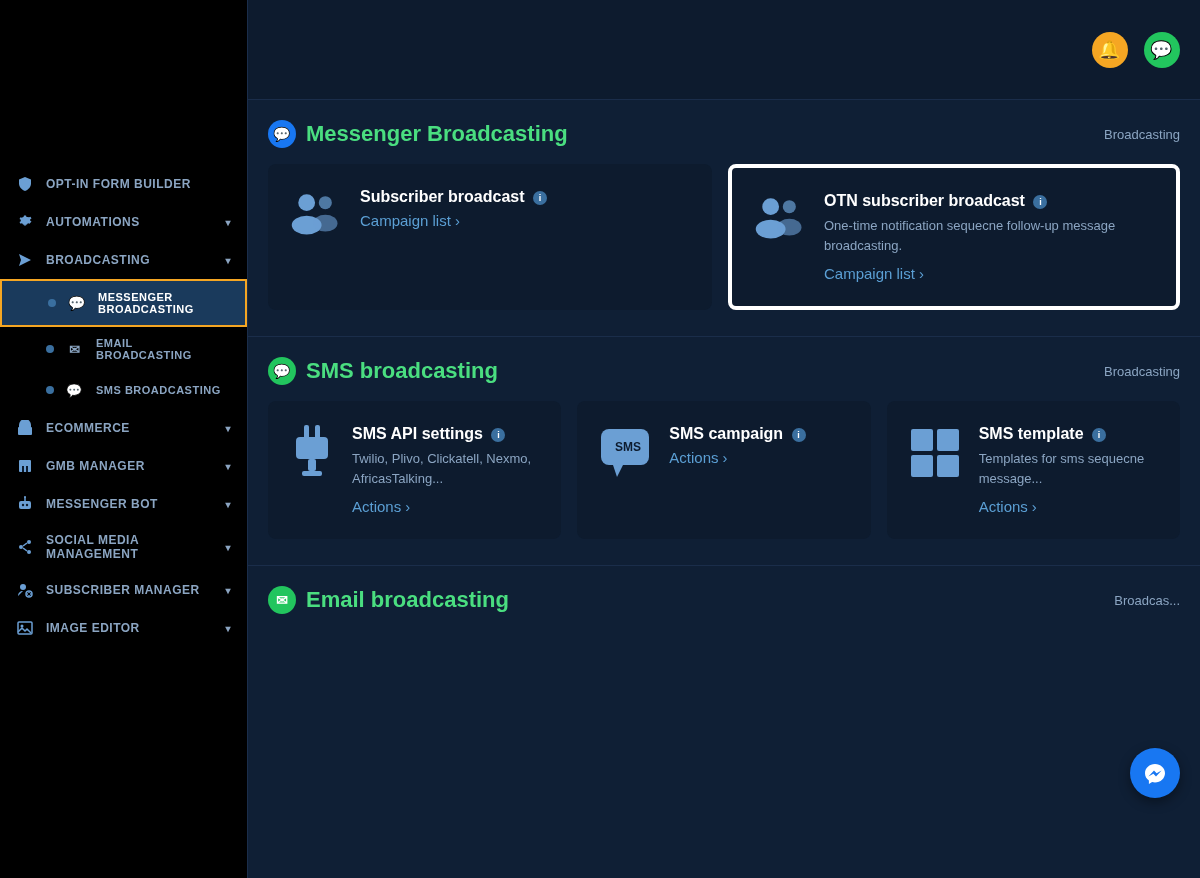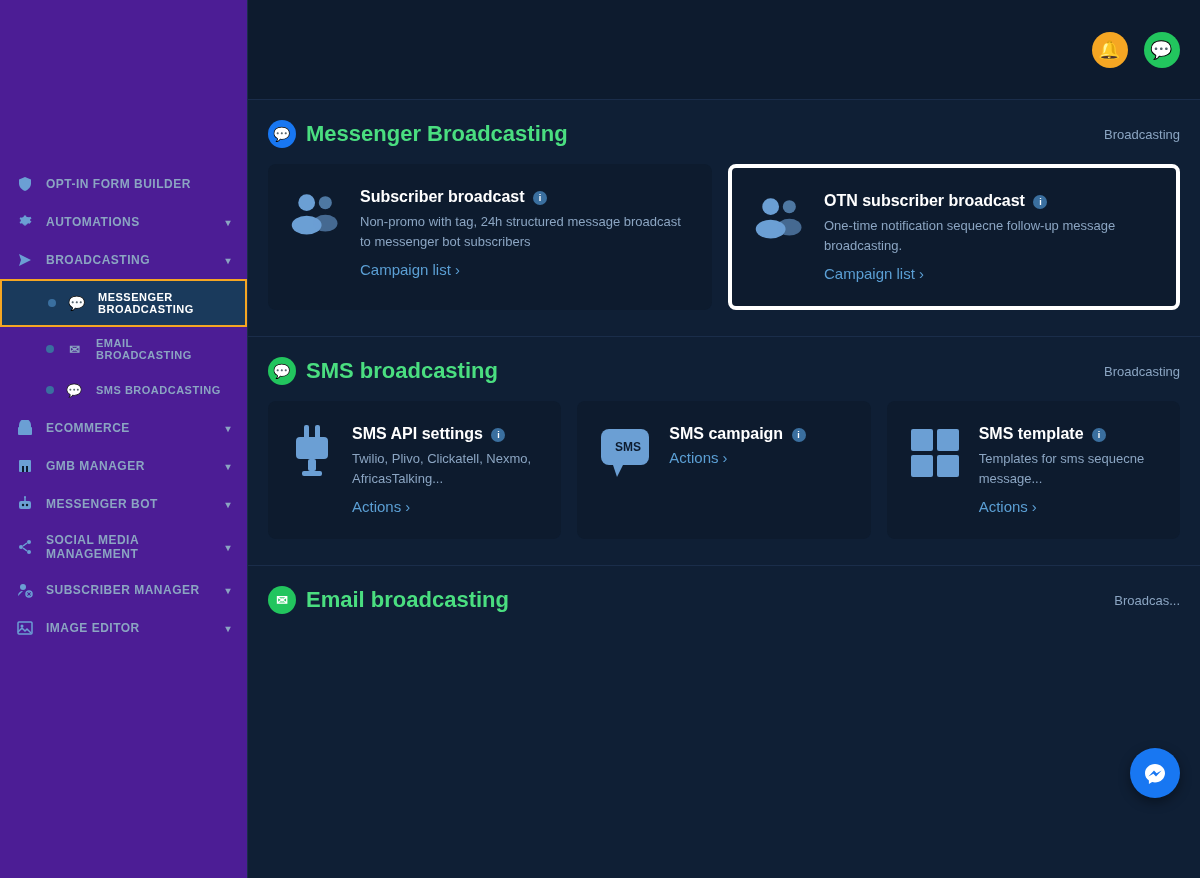--- a/index.html
+++ b/index.html
@@ -9,21 +9,21 @@
       color: #fff;
       display: flex;
       height: 878px;
       width: 1200px;
       overflow: hidden;
     }
 
     
     .sidebar {
       width: 248px;
-      background: #4c1d95;
+      background: #000000;
       border-right: 1px solid #1a2d4a;
       flex-shrink: 0;
       padding-top: 165px;
       overflow-y: auto;
     }
     .sidebar-item {
       display: flex;
       align-items: center;
       padding: 10px 16px;
       cursor: pointer;
@@ -411,21 +411,20 @@
               <circle cx="40" cy="14" r="7" opacity="0.7"></circle>
               <ellipse cx="20" cy="38" rx="16" ry="10"></ellipse>
               <ellipse cx="40" cy="36" rx="13" ry="9" opacity="0.6"></ellipse>
             </svg>
           </div>
           <div class="card-content">
             <div class="card-title">
               <span>Subscriber broadcast</span>
               <span class="info-icon">i</span>
             </div>
-            <div class="card-desc">Non-promo with tag, 24h structured message broadcast to messenger bot subscribers</div>
             <div class="card-link">
               <span>Campaign list</span>
               <span>›</span>
             </div>
           </div>
         </div>
       </div>
 
       <div class="card highlighted">
         <div class="card-inner">

